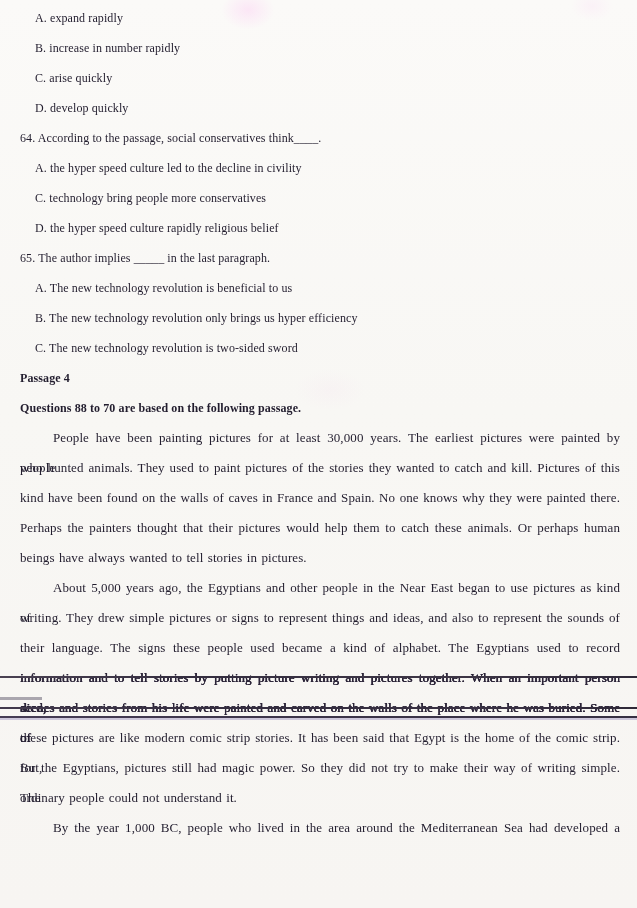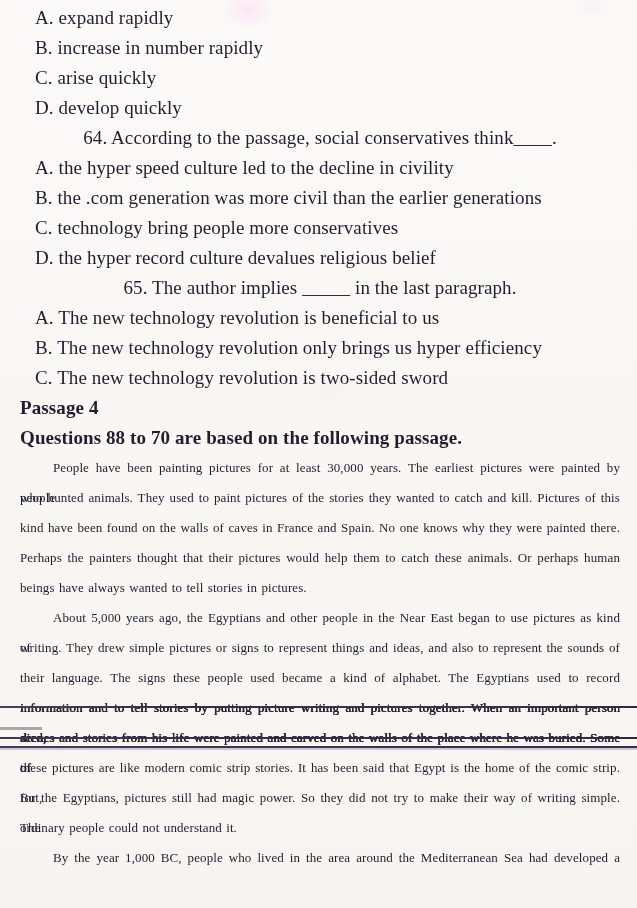--- a/index.html
+++ b/index.html
@@ -23,26 +23,26 @@
     background:
       radial-gradient(38px 28px at 248px 10px, rgba(252,214,244,0.55), rgba(252,214,244,0) 70%),
       radial-gradient(30px 22px at 592px 6px, rgba(250,225,245,0.35), rgba(250,225,245,0) 70%),
       radial-gradient(50px 30px at 330px 390px, rgba(246,232,240,0.30), rgba(246,232,240,0) 70%),
       linear-gradient(180deg, #fbfaf8 0%, #f8f7f4 45%, #f7f5f2 100%);
   }
   .line {
     position: relative;
     height: 30px;
     line-height: 30px;
-    font-size: 19px;
+    font-size: 12px;
     letter-spacing: 0.1px;
     white-space: nowrap;
   }
   .line.option   { padding-left: 15px; }
-  .line.question { padding-left: 0; text-align: center; }
+  .line.question { padding-left: 0; }
   .line.heading  { font-weight: bold; }
   .line.pline {
     white-space: normal;
     text-align: justify;
     text-align-last: justify;
     font-size: 13px;
     word-spacing: 1px;
   }
   .line.pfirst { text-indent: 33px; }
   .line.plast {
@@ -92,23 +92,22 @@
 
 <div class="page">
 
   <div class="line option">A. expand rapidly</div>
   <div class="line option">B. increase in number rapidly</div>
   <div class="line option">C. arise quickly</div>
   <div class="line option">D. develop quickly</div>
 
   <div class="line question">64. According to the passage, social conservatives think____.</div>
   <div class="line option">A. the hyper speed culture led to the decline in civility</div>
-  <div class="line option">B. the .com generation was more civil than the earlier generations</div>
   <div class="line option">C. technology bring people more conservatives</div>
-  <div class="line option">D. the hyper record culture devalues religious belief</div>
+  <div class="line option">D. the hyper speed culture rapidly religious belief</div>
 
   <div class="line question">65. The author implies _____ in the last paragraph.</div>
   <div class="line option">A. The new technology revolution is beneficial to us</div>
   <div class="line option">B. The new technology revolution only brings us hyper efficiency</div>
   <div class="line option">C. The new technology revolution is two-sided sword</div>
 
   <div class="line heading">Passage 4</div>
   <div class="line heading">Questions 88 to 70 are based on the following passage.</div>
 
   <div class="line pline pfirst">People have been painting pictures for at least 30,000 years. The earliest pictures were painted by people</div>

